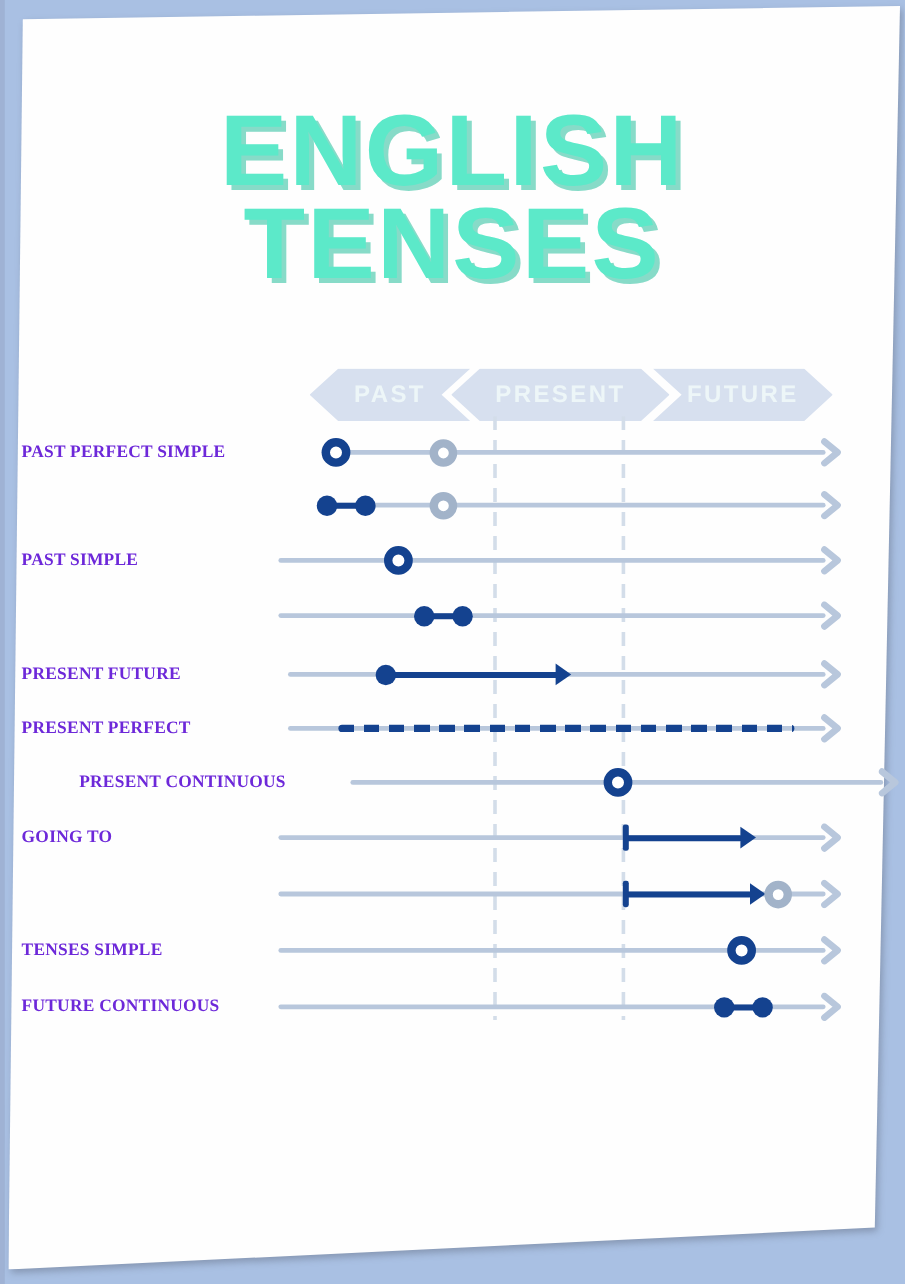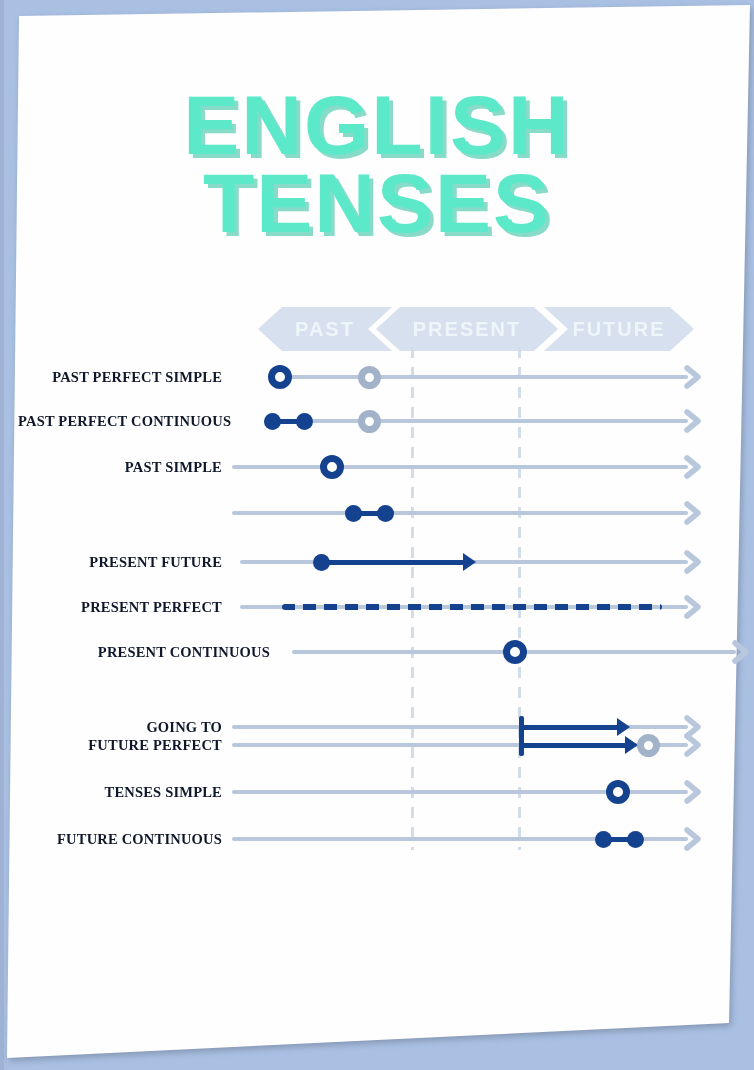--- a/index.html
+++ b/index.html
@@ -26,23 +26,23 @@
   .seg-future{left:544px;width:150px;
     clip-path:polygon(0 0,calc(100% - 24px) 0,100% 50%,calc(100% - 24px) 100%,0 100%,24px 50%);}
 
   
   .vguide{position:absolute;top:347px;height:503px;width:3px;
           background:repeating-linear-gradient(180deg,#D3DDE9 0 11px,transparent 11px 20px);}
 
   
   .row{position:absolute;left:0;width:754px;height:46px;}
   .tense-label{position:absolute;left:18px;width:204px;top:50%;transform:translateY(-50%);
-               text-align:right;white-space:nowrap;
+               text-align:left;white-space:nowrap;
                font-family:"Liberation Serif",serif;font-weight:bold;font-size:14.5px;
-               letter-spacing:.2px;color:#0f172a;}
+               letter-spacing:.2px;color:#6d28d9;}
   .tl-line{position:absolute;top:21px;height:4px;background:#B8C7DC;border-radius:2px;}
   .tl-arrow{position:absolute;left:684px;top:11px;}
   .m{position:absolute;box-sizing:border-box;}
   .ring-navy{width:24px;height:24px;border:7px solid #14428F;border-radius:50%;background:#fff;}
   .ring-gray{width:23px;height:23px;border:7px solid #A2B3C9;border-radius:50%;background:#fff;}
   .dot-navy{width:17px;height:17px;border-radius:50%;background:#14428F;}
   .bar-navy{height:5px;background:#14428F;border-radius:3px;}
   .tri-navy{width:0;height:0;border-top:9px solid transparent;border-bottom:9px solid transparent;
             border-left:13px solid #14428F;}
   .tick-navy{width:5px;height:22px;background:#14428F;border-radius:2px;}
@@ -81,21 +81,20 @@
       <div class="row" style="top: 354px;">
         <div class="tense-label">PAST PERFECT SIMPLE</div>
         <div class="tl-line" style="left: 268px; width: 420px;"></div>
         <div class="tl-arrow"><svg width="18" height="24" viewBox="0 0 18 24">
             <path d="M3 3 L14 12 L3 21" fill="none" stroke="#B8C7DC" stroke-width="5.5" stroke-linecap="round" stroke-linejoin="round"></path>
           </svg></div>
         <div class="m ring-navy" style="left: 268px; top: 11px;"></div>
         <div class="m ring-gray" style="left: 357.5px; top: 11.5px;"></div>
       </div>
       <div class="row" style="top: 398px;">
-        <div class="tense-label">PAST PERFECT CONTINUOUS</div>
         <div class="tl-line" style="left: 264px; width: 424px;"></div>
         <div class="tl-arrow"><svg width="18" height="24" viewBox="0 0 18 24">
             <path d="M3 3 L14 12 L3 21" fill="none" stroke="#B8C7DC" stroke-width="5.5" stroke-linecap="round" stroke-linejoin="round"></path>
           </svg></div>
         <div class="m bar-navy" style="left: 272px; width: 32px; top: 20.5px;"></div>
         <div class="m dot-navy" style="left: 263.5px; top: 14.5px;"></div>
         <div class="m dot-navy" style="left: 295.5px; top: 14.5px;"></div>
         <div class="m ring-gray" style="left: 357.5px; top: 11.5px;"></div>
       </div>
       <div class="row" style="top: 444px;">
@@ -134,32 +133,31 @@
         <div class="m dash-navy" style="left: 282px; width: 380px; top: 20px;"></div>
       </div>
       <div class="row" style="top: 629px; margin-left: 48px;">
         <div class="tense-label">PRESENT CONTINUOUS</div>
         <div class="tl-line" style="left: 244px; width: 444px;"></div>
         <div class="tl-arrow"><svg width="18" height="24" viewBox="0 0 18 24">
             <path d="M3 3 L14 12 L3 21" fill="none" stroke="#B8C7DC" stroke-width="5.5" stroke-linecap="round" stroke-linejoin="round"></path>
           </svg></div>
         <div class="m ring-navy" style="left: 455px; top: 11px;"></div>
       </div>
-      <div class="row" style="top: 704px;">
+      <div class="row" style="top: 675px;">
         <div class="tense-label">GOING TO</div>
         <div class="tl-line" style="left: 232px; width: 456px;"></div>
         <div class="tl-arrow"><svg width="18" height="24" viewBox="0 0 18 24">
             <path d="M3 3 L14 12 L3 21" fill="none" stroke="#B8C7DC" stroke-width="5.5" stroke-linecap="round" stroke-linejoin="round"></path>
           </svg></div>
         <div class="m bar-navy" style="left: 521px; width: 98px; top: 20.5px;"></div>
         <div class="m tick-navy" style="left: 518.5px; top: 12px;"></div>
         <div class="m tri-navy" style="left: 617px; top: 14px;"></div>
       </div>
       <div class="row" style="top: 722px;">
-        <div class="tense-label">FUTURE PERFECT</div>
         <div class="tl-line" style="left: 232px; width: 456px;"></div>
         <div class="tl-arrow"><svg width="18" height="24" viewBox="0 0 18 24">
             <path d="M3 3 L14 12 L3 21" fill="none" stroke="#B8C7DC" stroke-width="5.5" stroke-linecap="round" stroke-linejoin="round"></path>
           </svg></div>
         <div class="m bar-navy" style="left: 521px; width: 106px; top: 20.5px;"></div>
         <div class="m tick-navy" style="left: 518.5px; top: 12px;"></div>
         <div class="m tri-navy" style="left: 625px; top: 14px;"></div>
         <div class="m ring-gray" style="left: 636.5px; top: 11.5px;"></div>
       </div>
       <div class="row" style="top: 769px;">

